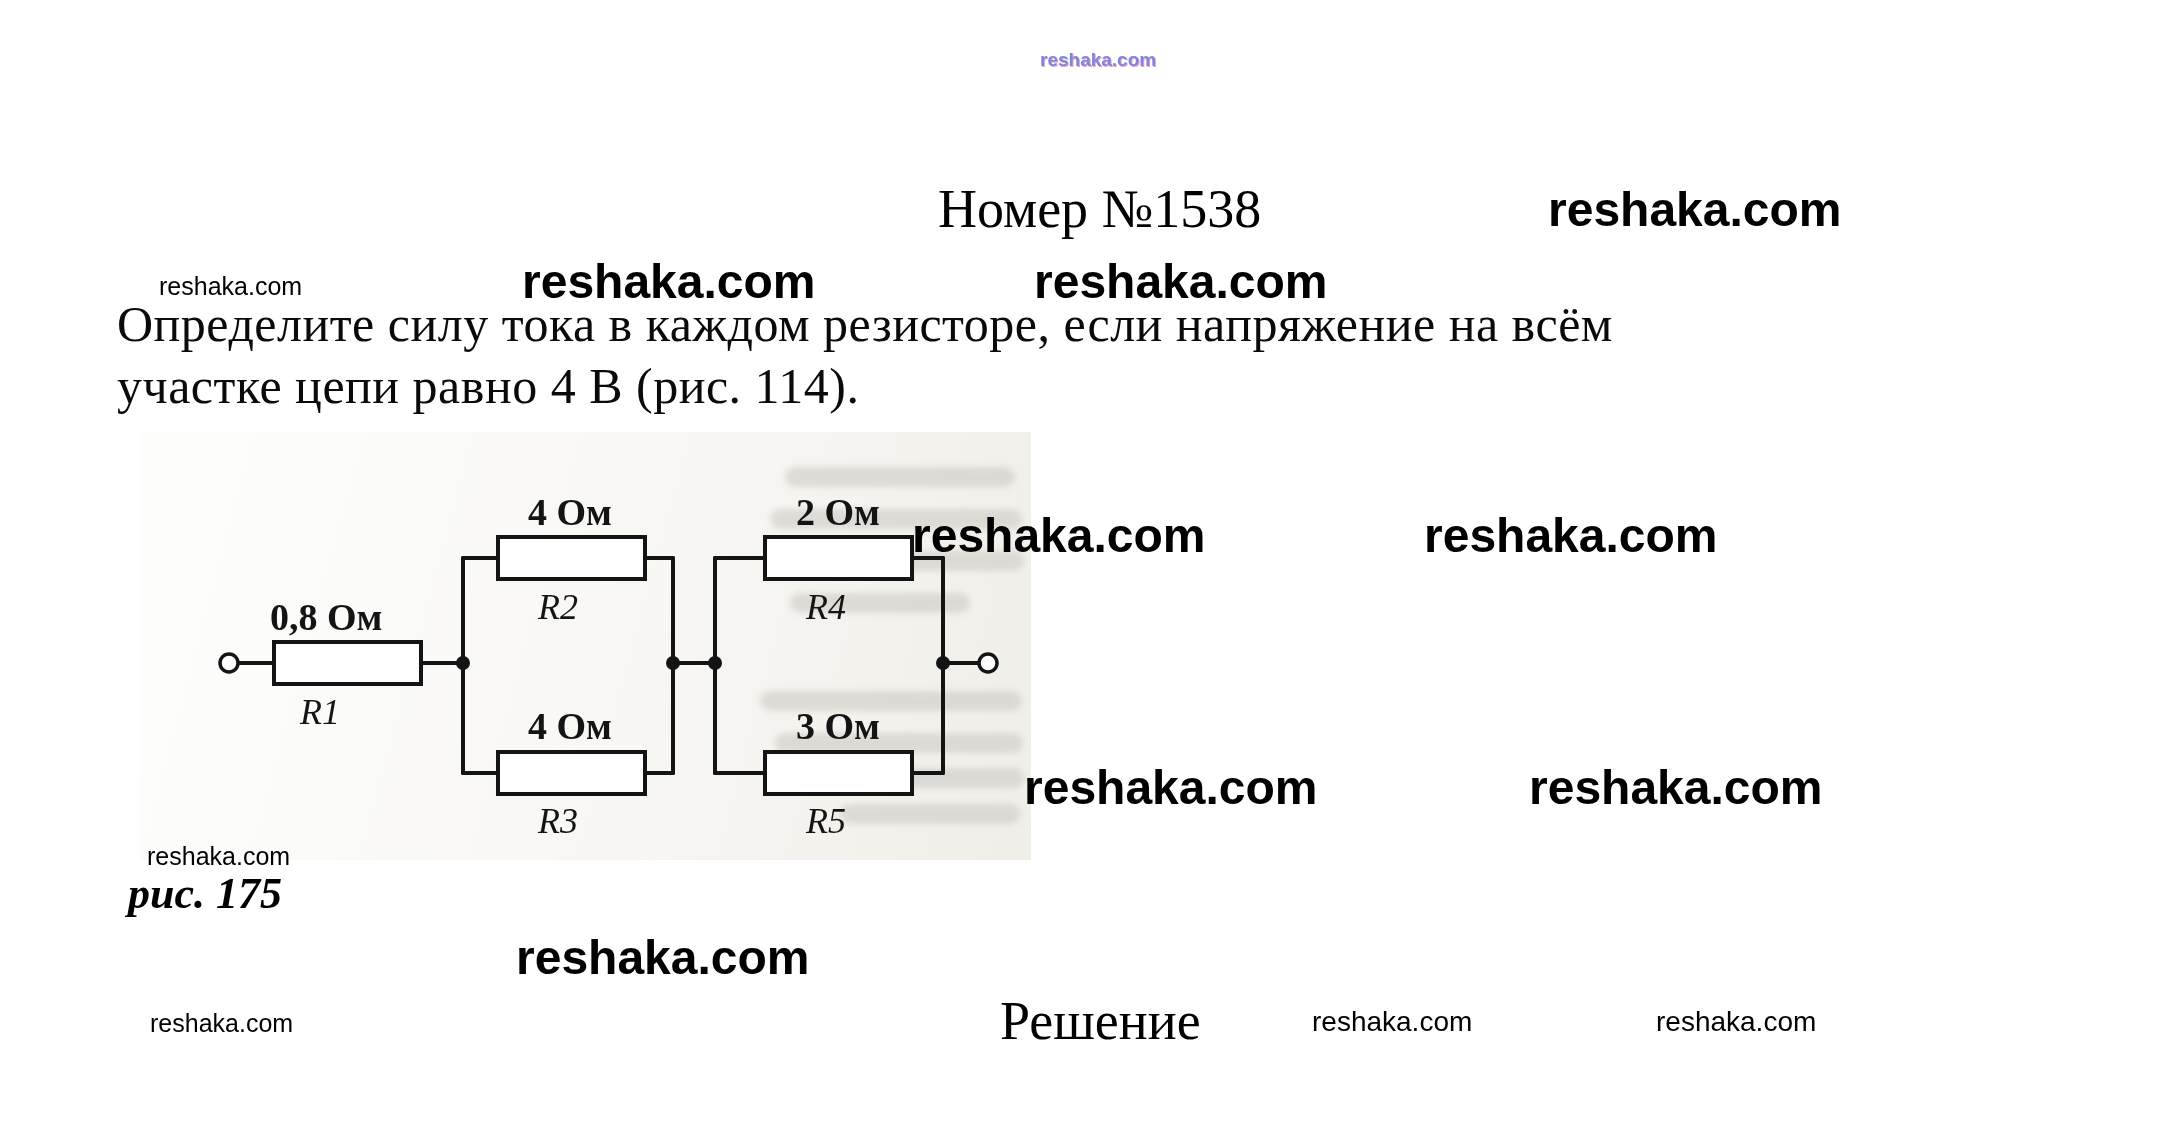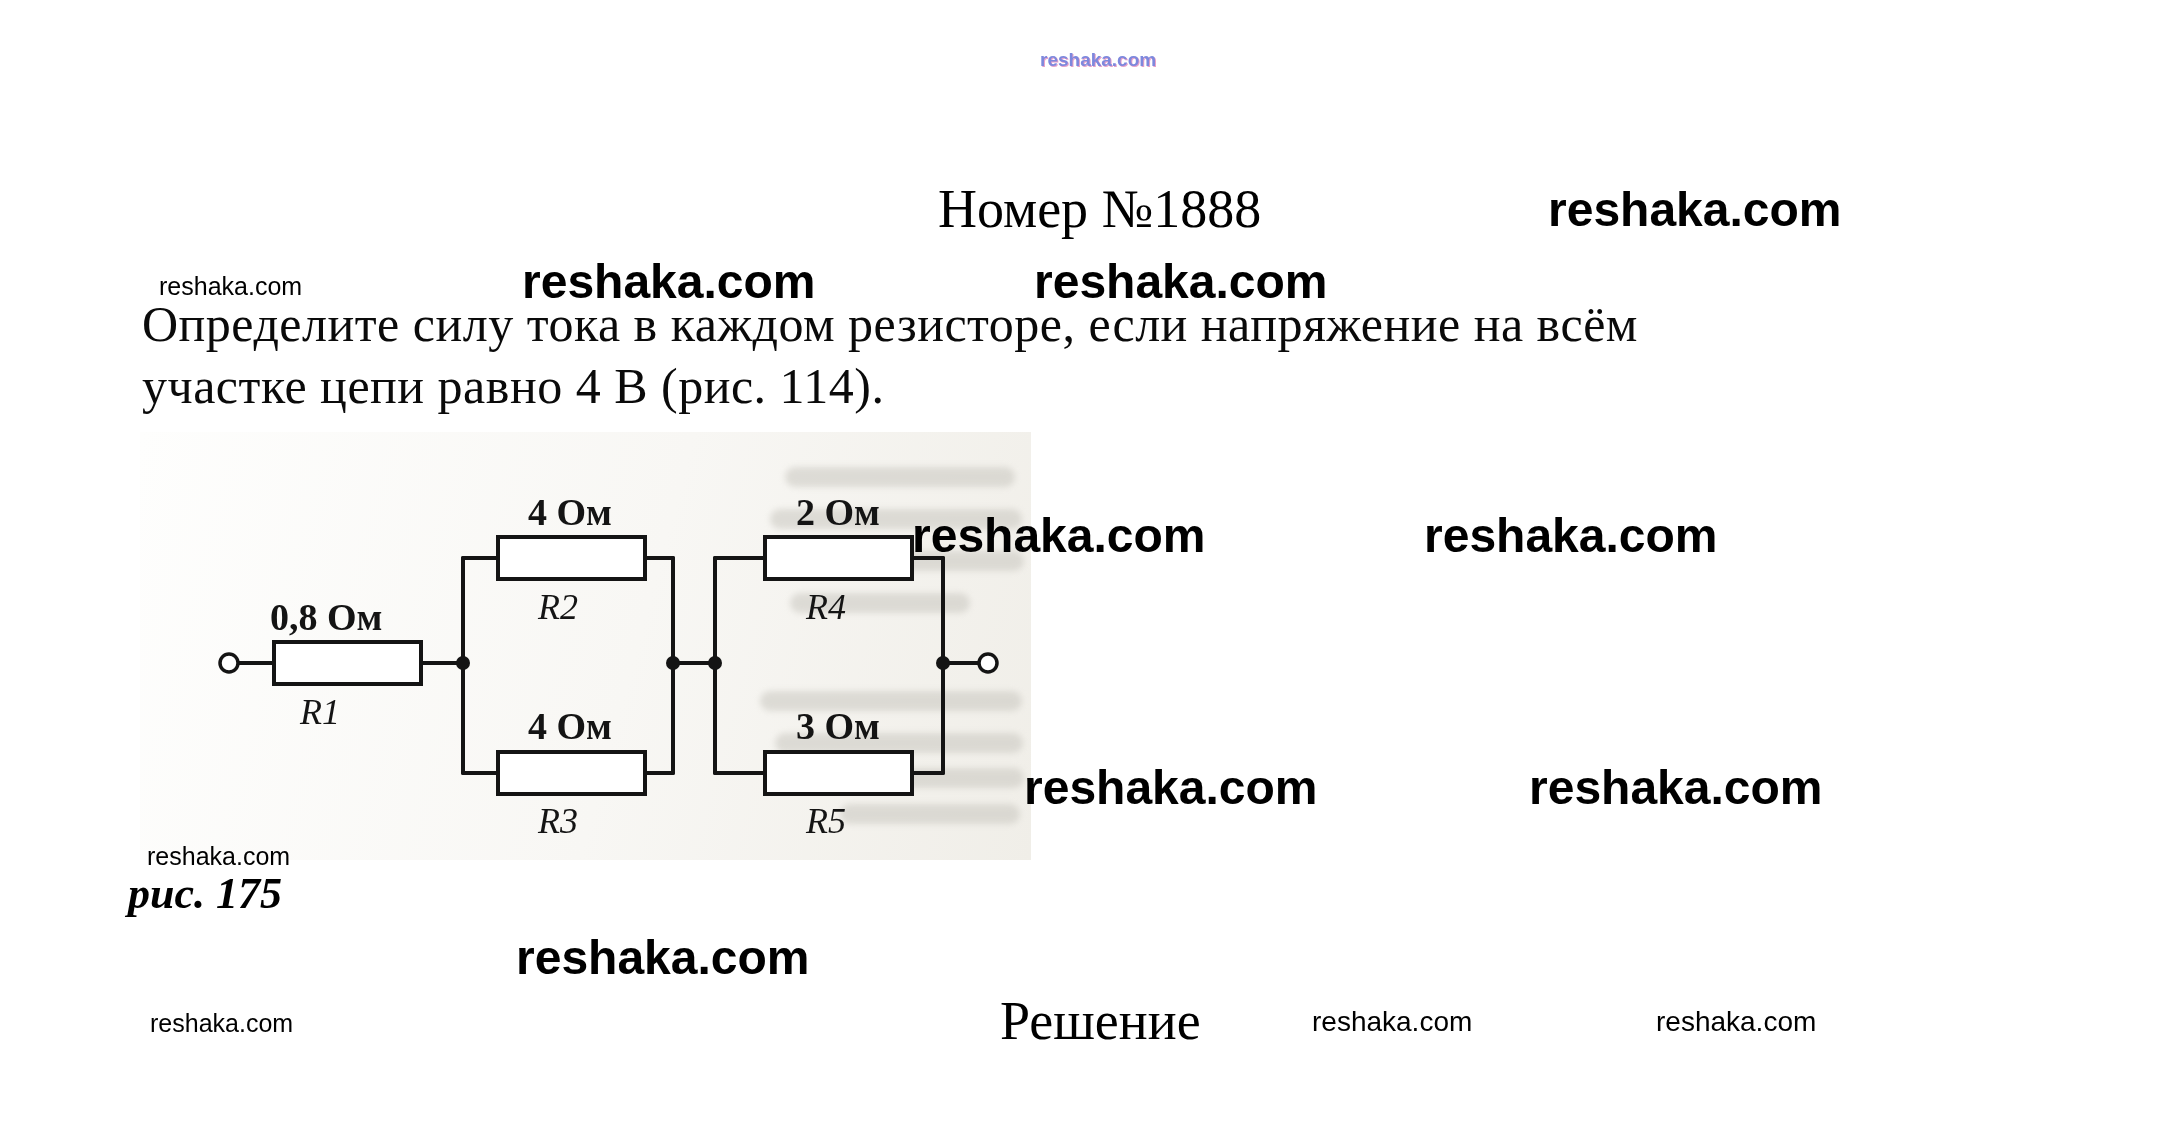--- a/index.html
+++ b/index.html
@@ -78,29 +78,29 @@
   .rval  { font-size: 38px; font-weight: 700; }
   .rname { font-size: 36px; font-style: italic; }
 </style>
 </head>
 <body>
 
 <div class="page">
 
   <div class="wm wm-tiny" style="left:1040px; top:4px;">reshaka.com</div>
 
-  <div class="title" style="left:938px; top:134px;">Номер №1888</div>
+  <div class="title" style="left:938px; top:134px;">Номер №1538</div>
 
   <div class="wm wm-bold" style="left:1548px; top:140px;">reshaka.com</div>
 
   <div class="wm wm-small" style="left:159px; top:228px;">reshaka.com</div>
   <div class="wm wm-bold" style="left:522px; top:212px;">reshaka.com</div>
   <div class="wm wm-bold" style="left:1034px; top:212px;">reshaka.com</div>
 
-  <div class="problem" style="left:142px; top:247px;">
+  <div class="problem" style="left:117px; top:247px;">
     <div>Определите силу тока в каждом резисторе, если напряжение на всём</div>
     <div>участке цепи равно 4 В (рис. 114).</div>
   </div>
 
   <div class="scan">
     <div class="stripe" style="left:645px; top:35px;  width:230px;"></div>
     <div class="stripe" style="left:630px; top:77px;  width:252px;"></div>
     <div class="stripe" style="left:640px; top:119px; width:244px;"></div>
     <div class="stripe" style="left:650px; top:161px; width:180px;"></div>
     <div class="stripe" style="left:620px; top:259px; width:262px;"></div>

